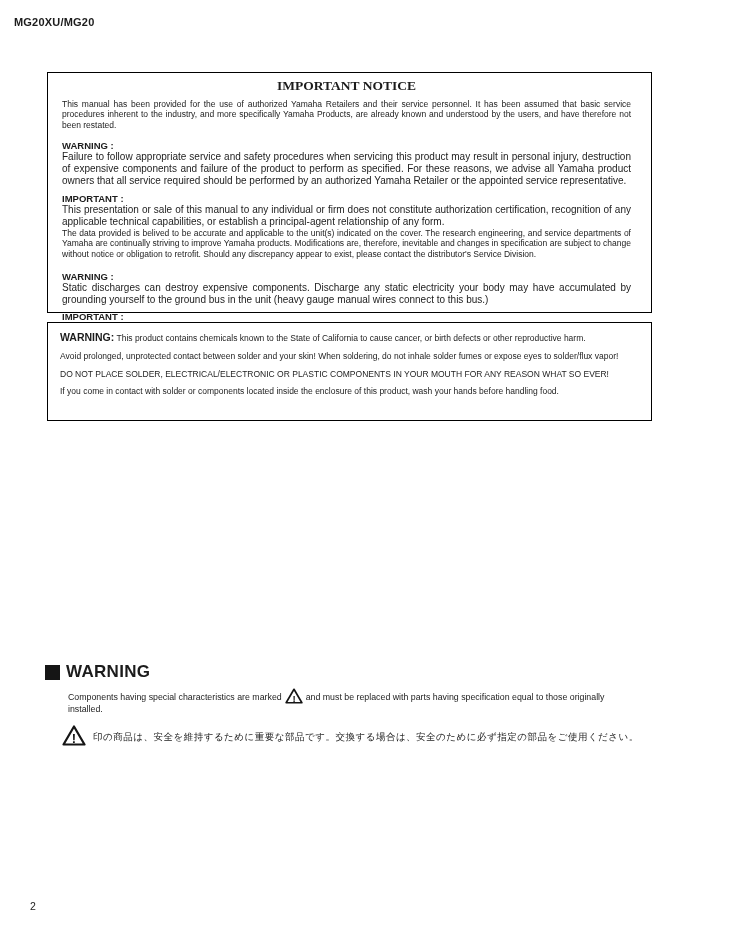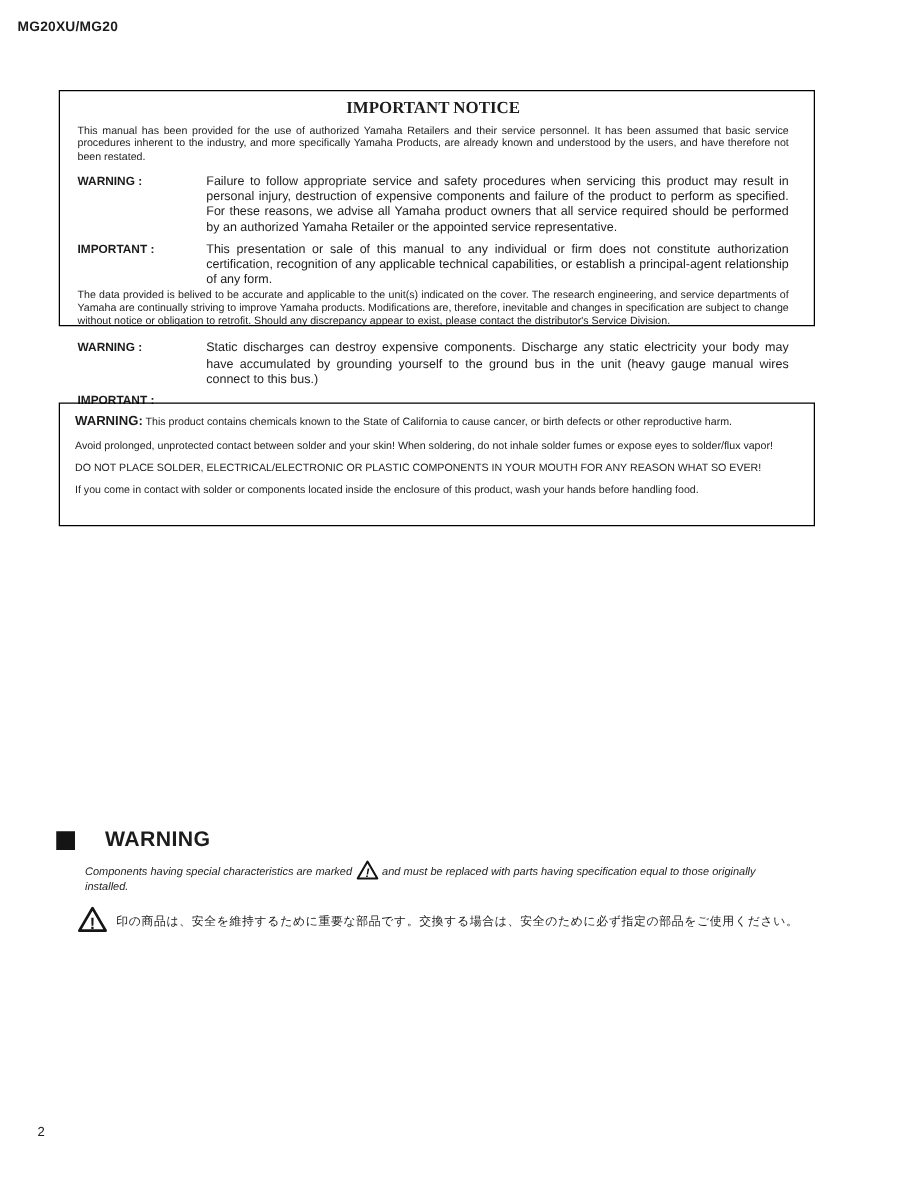--- a/index.html
+++ b/index.html
@@ -13,39 +13,39 @@
   }
 
   .page-header {
     position: absolute; left: 14px; top: 16px;
     font-size: 11px; font-weight: bold; letter-spacing: 0.2px;
   }
 
   
   .notice-box {
     position: absolute; left: 47px; top: 72px;
-    width: 605px; height: 189px;
+    width: 605px; height: 241px;
     border: 1px solid #000;
     box-sizing: border-box;
     padding: 5px 20px 0 14px;
   }
   .notice-title {
     text-align: center;
     font-family: "Liberation Serif", serif;
     font-weight: bold;
     font-size: 13.5px;
     margin: 0 0 5px 0;
   }
   p.body-text {
     font-size: 8.5px;
     line-height: 1.22;
     text-align: justify;
     margin: 0;
   }
-  .labeled-row { display: flex; margin-top: 0; }
+  .labeled-row { display: flex; margin-top: 0; flex-direction: column; }
   .labeled-row .row-label {
     flex: none; width: 103px;
     font-weight: bold; font-size: 9.5px;
   }
   .labeled-row .row-text {
     flex: 1;
     font-size: 10px; line-height: 1.22;
     text-align: justify;
   }
   .mt10 { margin-top: 10px; }
@@ -60,29 +60,29 @@
     border: 1px solid #000;
     box-sizing: border-box;
     padding: 8px 16px 0 12px;
   }
   .chemical-box p { margin: 0 0 7px 0; font-size: 8.5px; line-height: 1.25; }
   .warning-inline-label { font-weight: bold; font-size: 10.5px; }
 
   
   .warning-heading-row {
     position: absolute; left: 45px; top: 662px;
-    display: flex; align-items: center; gap: 24px;
+    display: flex; align-items: center; gap: 6px;
   }
   .black-square { width: 15px; height: 15px; background: #151515; }
   .warning-heading {
     font-size: 17px; font-weight: bold; letter-spacing: 0.3px;
   }
   .warning-body {
     position: absolute; left: 68px; top: 688px; width: 562px;
-    font-size: 8.8px; line-height: 1.35; font-style: italic;
+    font-size: 8.8px; line-height: 1.35;
   }
   .tri-icon-inline { vertical-align: -4px; margin: 0 3px; }
   .jp-row {
     position: absolute; left: 62px; top: 725px;
     display: flex; align-items: flex-start; gap: 7px;
   }
   .jp-text {
     font-family: "Liberation Serif", serif;
     font-size: 9.5px;
     padding-top: 6px;

